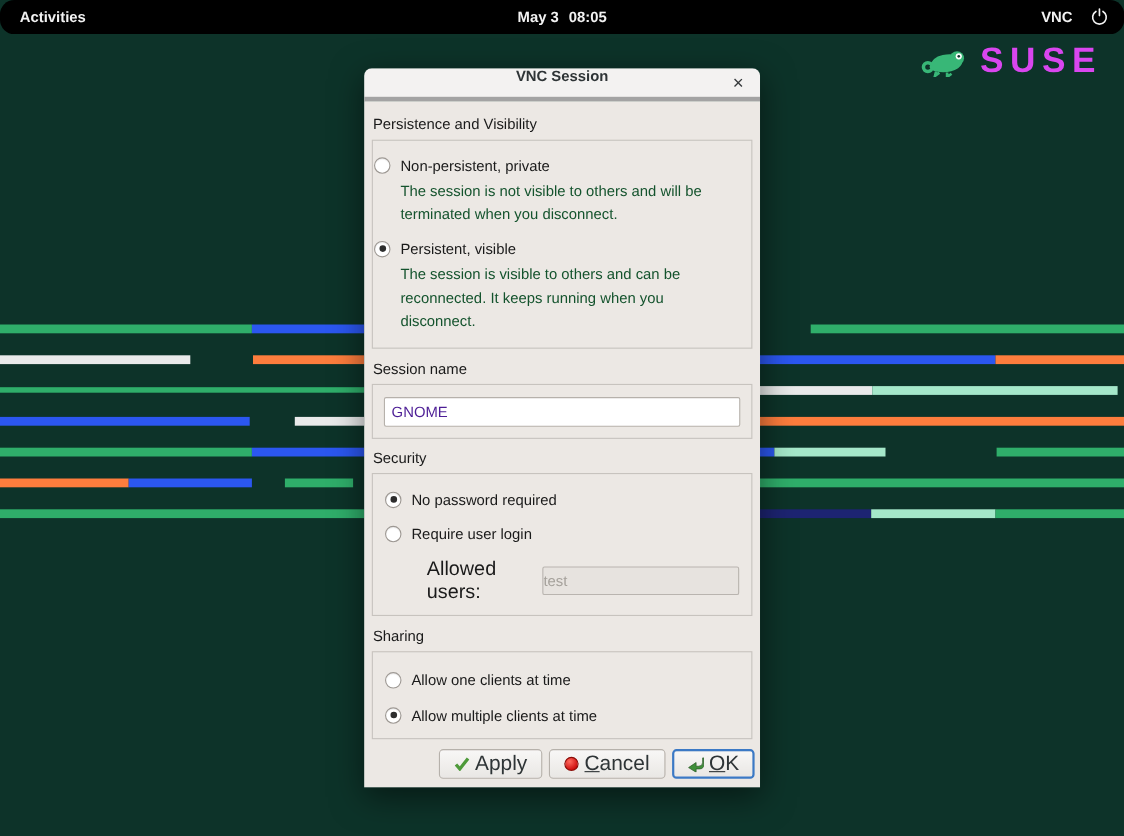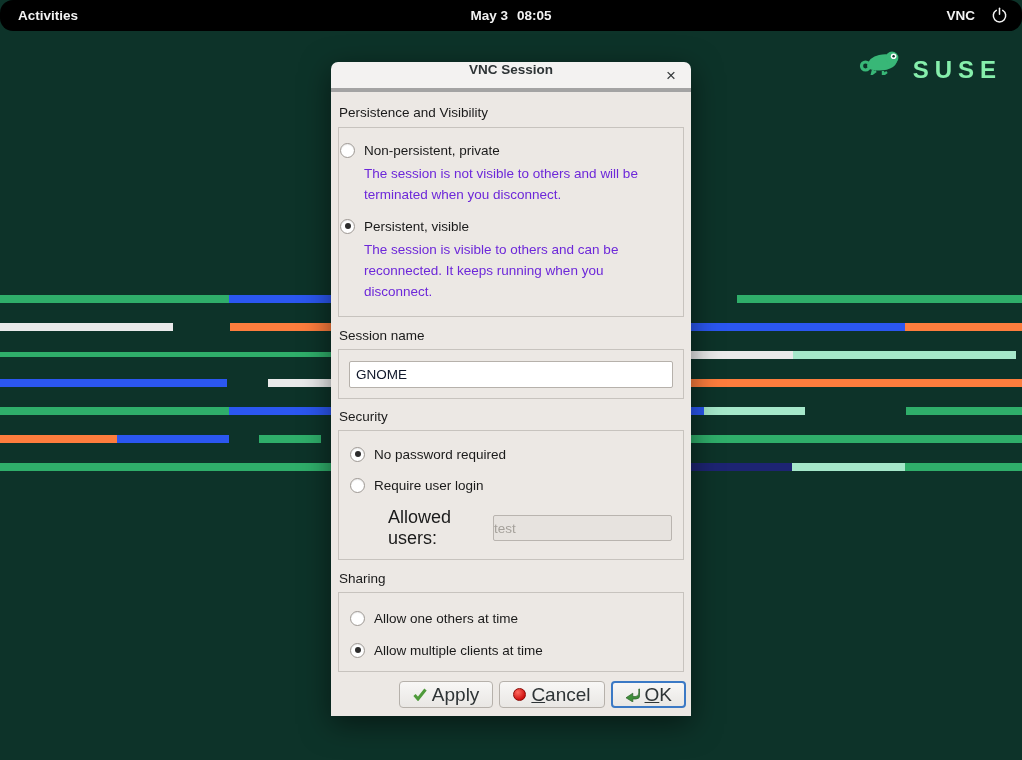--- a/index.html
+++ b/index.html
@@ -11,53 +11,53 @@
             color:#f2f2f2; font-size:13.5px; font-weight:bold; z-index:30;border-radius:13px; }
   .activities { position:absolute; left:18px; top:0; height:31px; line-height:31px; cursor:pointer; }
   .clock { position:absolute; left:50%; transform:translateX(-50%); top:0; height:31px;
            line-height:31px; display:flex; gap:9px; cursor:pointer; }
   .tb-right { position:absolute; right:14px; top:0; height:31px; display:flex; align-items:center; gap:16px; }
 
   
   .wallpaper { position:absolute; left:0; top:31px; width:1022px; height:729px; z-index:1; }
   .stripe { position:absolute; }
   .suse-logo { position:absolute; right:20px; top:5px; display:flex; align-items:center; gap:10px; }
-  .suse-logo span { color:#86efac; font-size:24px; font-weight:bold; letter-spacing:6px;margin-top:20px; }
+  .suse-logo span { color:#d946ef; font-size:32px; font-weight:bold; letter-spacing:6px; }
 
   
   .dialog { position:absolute; left:331px; top:62px; width:360px; height:654px; z-index:20;
             border-radius:7px 7px 0 0; box-shadow:0 8px 30px rgba(0,0,0,.5); overflow:hidden; }
   .titlebar { height:30px; background:#f3f2f1; border-bottom:4px solid #a3a3a3; position:relative;
               display:flex; align-items:flex-start; justify-content:center; }
   .titlebar .title { font-size:13.5px; font-weight:bold; color:#2e3436; }
   .titlebar .close { position:absolute; right:10px; top:4px; font-size:17px; color:#35393b;
                      width:20px; height:20px; text-align:center; line-height:20px; cursor:pointer; }
   .dbody { position:relative; height:624px; background:#ece8e4; }
 
   .sec-label { position:absolute; left:8px; font-size:13.5px; color:#1a1a1a; line-height:16px; }
   .frame { position:absolute; left:7px; width:346px; border:1px solid #c7c3be; }
 
   .radio-row { display:flex; align-items:center; gap:9px; height:18px; cursor:pointer; }
   .radio { width:15px; height:15px; border-radius:50%; background:#fff; border:1px solid #9d9893;
            flex:0 0 15px; position:relative; box-shadow:inset 0 1px 1px rgba(0,0,0,.08); }
   .radio.selected::after { content:""; position:absolute; left:3.5px; top:3.5px; width:6px; height:6px;
            border-radius:50%; background:#2d2d2d; }
   .rlabel { font-size:13.5px; color:#1a1a1a; }
-  .desc { margin:4px 0 12px 24px; width:302px; font-size:13.5px; line-height:21px; color:#6d28d9; }
+  .desc { margin:4px 0 12px 24px; width:302px; font-size:13.5px; line-height:21px; color:#14532d; }
 
   .f1 { top:35px;  height:190px; padding:13px 1px; }
   .f1 .radio-row { margin-bottom:4px; }
   .f2 { top:257px; height:50px;  padding:11px 10px; }
   .f3 { top:338px; height:130px; padding:14px 11px; }
   .f3 .radio-row { margin-bottom:13px; }
   .f4 { top:500px; height:80px;  padding:16px 11px; }
   .f4 .radio-row { margin-bottom:14px; }
 
   .text-input { width:100%; height:27px; border:1px solid #b6b1ab; border-radius:2px; background:#fff;
-                font-family:"Liberation Sans", sans-serif; font-size:13.5px; color:#0f172a; padding:0 6px; }
+                font-family:"Liberation Sans", sans-serif; font-size:13.5px; color:#4c1d95; padding:0 6px; }
   .allowed-row { display:flex; align-items:center; gap:12px; margin-left:38px; }
   .allowed-row label { font-size:18px; color:#1a1a1a; }
   .allowed-row input { width:180px; height:26px; border:1px solid #b9b4af; border-radius:2px;
                 font-family:"Liberation Sans", sans-serif; font-size:13.5px; padding:0 0; }
   .allowed-row input:disabled { background:#e7e3df; color:#a5a19b; }
 
   .btnrow { position:absolute; top:589px; right:5px; display:flex; gap:6px; }
   .btn { height:27px; display:flex; align-items:center; gap:5px; padding:0 13px;
          border:1px solid #b6b1ab; border-radius:4px; font-family:"Liberation Sans", sans-serif;
          font-size:19px; color:#2e3436; background:linear-gradient(#f8f7f6,#e9e7e4); cursor:pointer; }
@@ -164,21 +164,21 @@
       <div class="allowed-row">
         <label>Allowed users:</label>
         <input type="text" disabled="" value="test" style="">
       </div>
     </div>
 
     <div class="sec-label" style="top:479px">Sharing</div>
     <div class="frame f4">
       <div class="radio-row">
         <span class="radio"></span>
-        <span class="rlabel">Allow one others at time</span>
+        <span class="rlabel">Allow one clients at time</span>
       </div>
       <div class="radio-row">
         <span class="radio selected"></span>
         <span class="rlabel">Allow multiple clients at time</span>
       </div>
     </div>
 
     <div class="btnrow">
       <button class="btn">
         <svg width="14" height="13" viewBox="0 0 14 13">

